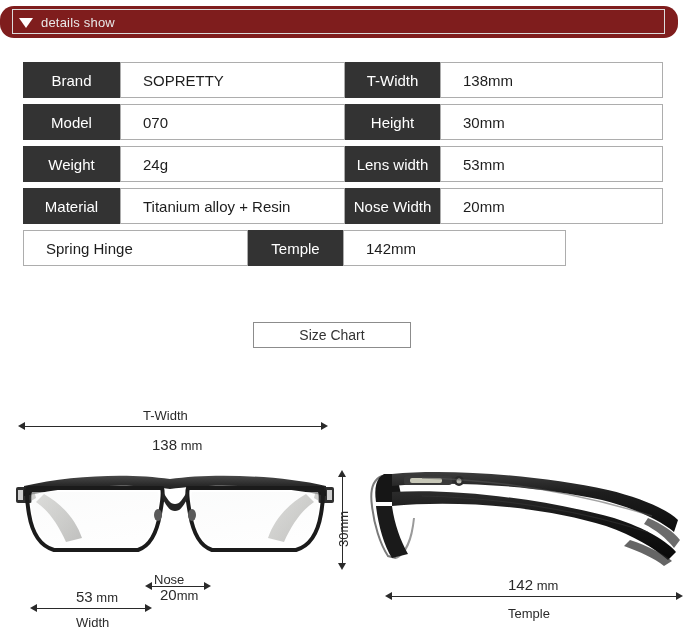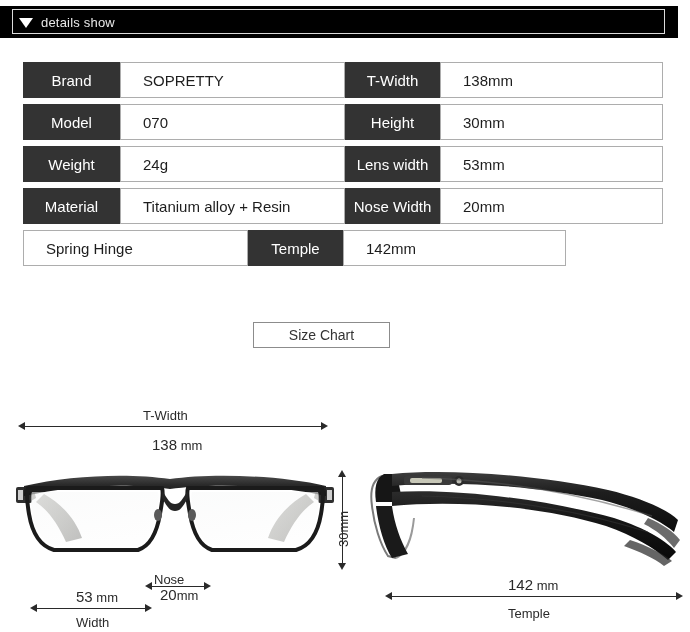--- a/index.html
+++ b/index.html
@@ -13,21 +13,22 @@
     font-family: "Liberation Sans", "DejaVu Sans", sans-serif;
     color: #1d1d1d;
     overflow: hidden;
   }
 
   
   #details-header {
     position: absolute;
     left: 0; top: 6px;
     width: 678px; height: 32px;
-    background: #000000;
+    background: #7f1d1d;
+    border-radius: 14px;
   }
   #details-header .inner-frame {
     position: absolute;
     left: 12px; top: 3px;
     width: 653px; height: 25px;
     border: 1px solid #dcdcdc;
   }
   #details-header .caret {
     position: absolute;
     left: 19px; top: 12px;
@@ -76,21 +77,21 @@
   }
   .lbl-a { width: 97px; }
   .val-a { width: 225px; }
   .lbl-b { width: 95px; }
   .val-b { width: 223px; }
 
   
   #size-chart-box {
     position: absolute;
     left: 253px; top: 322px;
-    width: 137px; height: 26px;
+    width: 158px; height: 26px;
     border: 1px solid #8c8c8c;
     display: flex;
     align-items: center;
     justify-content: center;
     font-size: 14px;
     color: #333333;
     background: #ffffff;
   }
 
   

